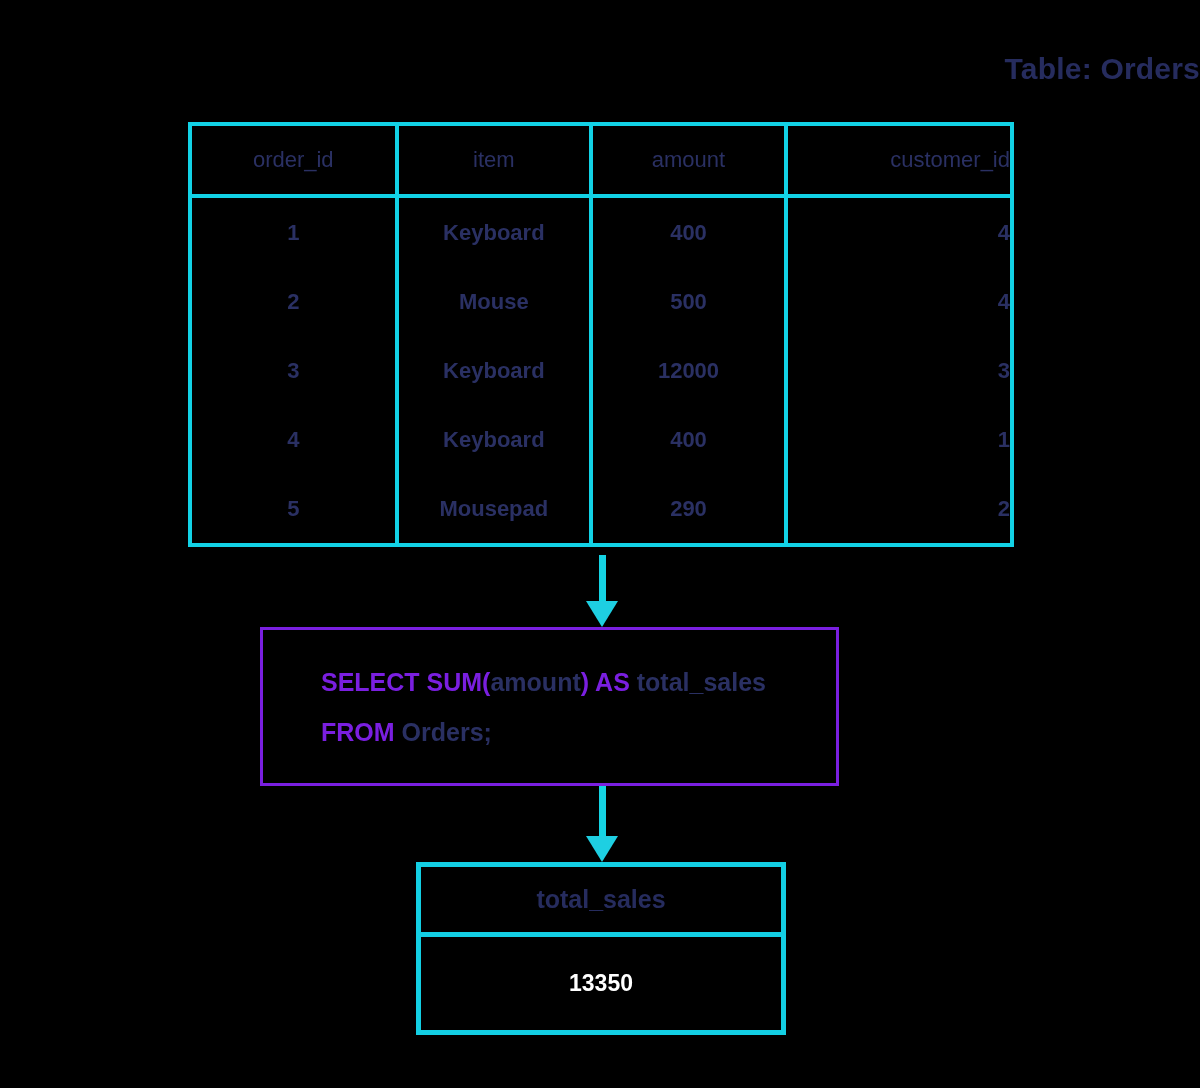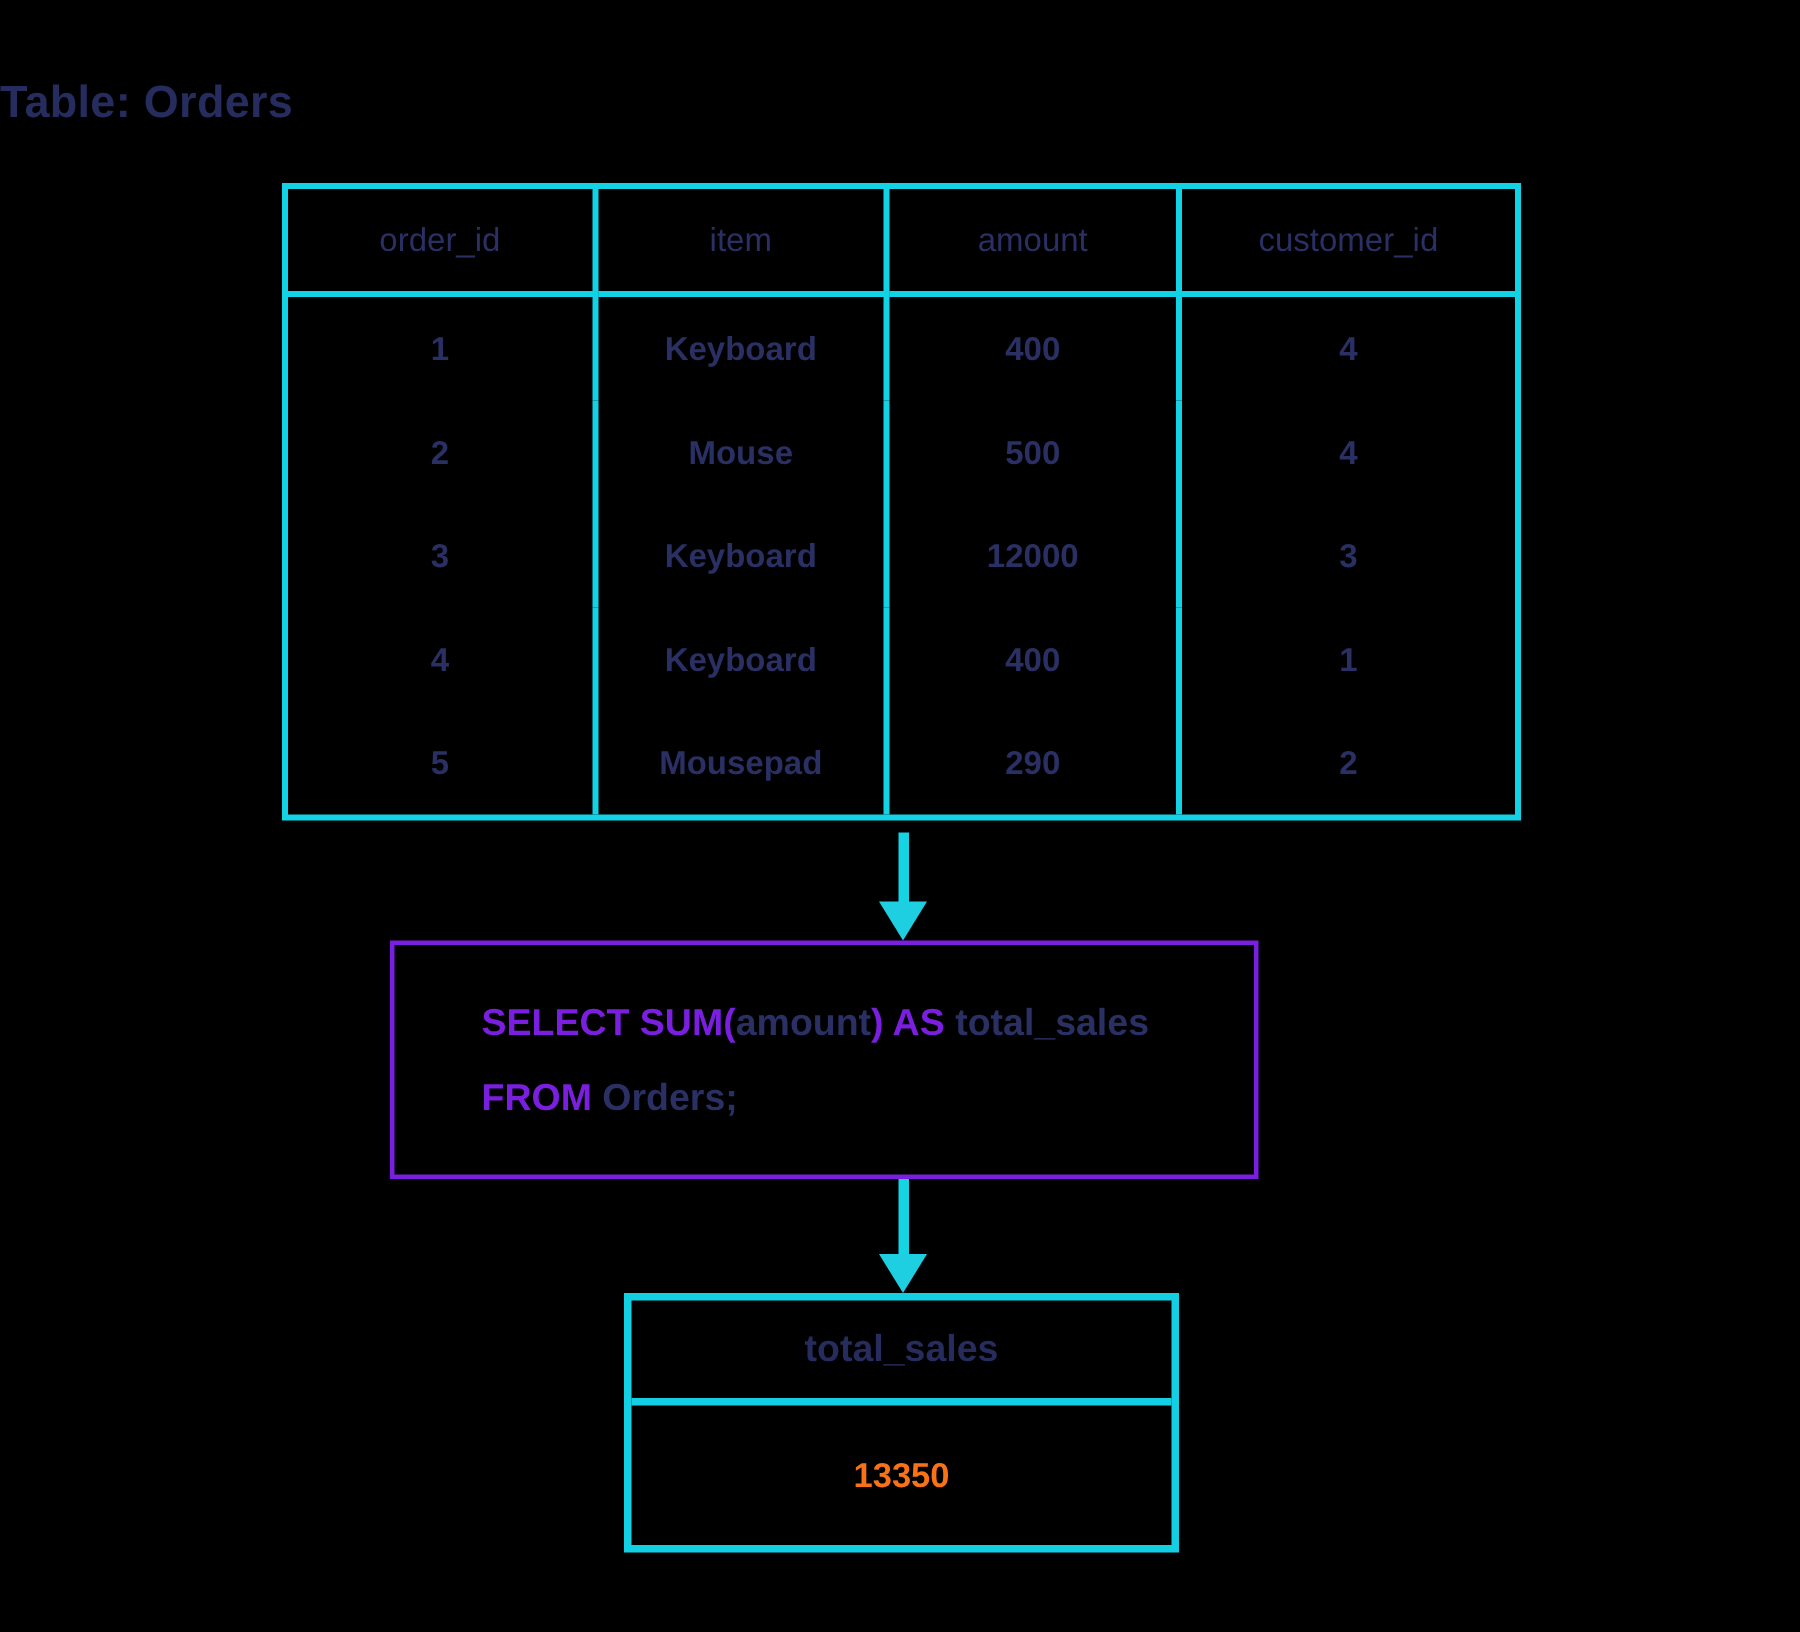--- a/index.html
+++ b/index.html
@@ -16,21 +16,21 @@
     font-family: "Liberation Sans", sans-serif;
     -webkit-font-smoothing: antialiased;
   }
 
   
   #diagram-title {
     position: absolute;
     left: 0;
     top: 52px;
     width: 1200px;
-    text-align: left;
+    text-align: right;
     font-size: 30px;
     font-weight: bold;
     letter-spacing: 0.2px;
     color: #262c5e;
   }
 
   
   #orders-table {
     position: absolute;
     left: 188px;
@@ -52,21 +52,21 @@
 
   #orders-table th,
   #orders-table td {
     text-align: center;
     color: #2a3063;
     border-right: 4px solid #12d2e6;
     padding: 0;
     font-weight: bold;
   }
   #orders-table th:last-child,
-  #orders-table td:last-child { border-right: none; }
+  #orders-table td:last-child { border-right: none; text-align: right; }
 
   #orders-table thead th {
     height: 68px;
     font-size: 22px;
     font-weight: normal;
     border-bottom: 4px solid #12d2e6;
   }
   #orders-table tbody td {
     height: 69px;
     font-size: 22px;
@@ -143,21 +143,21 @@
     font-weight: bold;
     color: #262c5e;
     border-bottom: 5px solid #13cfe4;
   }
   #result-value {
     height: 93px;
     line-height: 93px;
     text-align: center;
     font-size: 23px;
     font-weight: bold;
-    color: #f97316;
+    color: #ffffff;
   }
 </style>
 </head>
 <body>
 
 <div id="diagram-title">Table: Orders</div>
 
 <div id="orders-table">
   <table>
     <colgroup>

